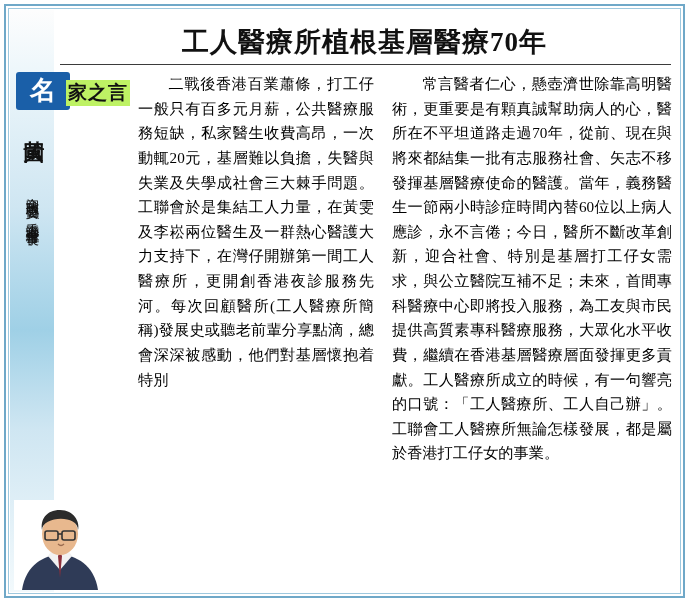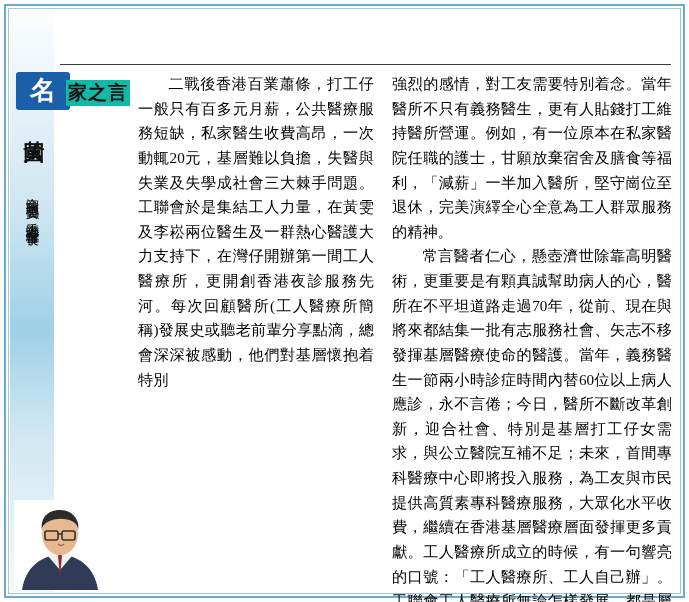--- a/index.html
+++ b/index.html
@@ -92,21 +92,21 @@
     font-family: "Liberation Serif", "DejaVu Serif", serif;
   }
   .badge .rest {
     position: absolute;
     left: 50px;
     top: 8px;
     font-size: 19px;
     font-weight: bold;
     color: #111;
     letter-spacing: 1px;
-    background: #14b8a6;
+    background: #bef264;
     padding: 0 2px;
   }
   
   .author-name {
     position: absolute;
     left: 14px;
     top: 124px;
     width: 30px;
     writing-mode: vertical-rl;
     text-orientation: upright;
@@ -174,20 +174,21 @@
 </style>
 </head>
 <body>
 
 <div class="page">
 
   <div class="frame-outer"></div>
   <div class="frame-inner"></div>
   <div class="left-band"></div>
 
+  <div class="headline">工人醫療所植根基層醫療70年</div>
   <div class="headline-rule"></div>
 
   <div class="badge">
     <div class="blue-box">
       <span>名</span>
     </div>
     <div class="rest">家之言</div>
   </div>
 
   <div class="author-name">黃國</div>
@@ -206,17 +207,16 @@
       <line x1="44" y1="34" x2="48" y2="34" stroke="#333" stroke-width="1.6"></line>
       <path d="M44 44 C46 46 48 46 50 44" stroke="#9a6b4f" stroke-width="1.2" fill="none"></path>
     </svg>
   </div>
 
   <div class="col" id="col1">
     <p>二戰後香港百業蕭條，打工仔一般只有百多元月薪，公共醫療服務短缺，私家醫生收費高昂，一次動輒20元，基層難以負擔，失醫與失業及失學成社會三大棘手問題。工聯會於是集結工人力量，在黃雯及李崧兩位醫生及一群熱心醫護大力支持下，在灣仔開辦第一間工人醫療所，更開創香港夜診服務先河。每次回顧醫所(工人醫療所簡稱)發展史或聽老前輩分享點滴，總會深深被感動，他們對基層懷抱着特別</p>
   </div>
 
   <div class="col" id="col2">
-    <p class="noindent">強烈的感情，對工友需要特別着念。當年醫所不只有義務醫生，更有人貼錢打工維持醫所營運。例如，有一位原本在私家醫院任職的護士，甘願放棄宿舍及膳食等福利，「減薪」一半加入醫所，堅守崗位至退休，完美演繹全心全意為工人群眾服務的精神。</p>
     <p>常言醫者仁心，懸壺濟世除靠高明醫術，更重要是有顆真誠幫助病人的心，醫所在不平坦道路走過70年，從前、現在與將來都結集一批有志服務社會、矢志不移發揮基層醫療使命的醫護。當年，義務醫生一節兩小時診症時間內替60位以上病人應診，永不言倦；今日，醫所不斷改革創新，迎合社會、特別是基層打工仔女需求，與公立醫院互補不足；未來，首間專科醫療中心即將投入服務，為工友與市民提供高質素專科醫療服務，大眾化水平收費，繼續在香港基層醫療層面發揮更多貢獻。工人醫療所成立的時候，有一句響亮的口號：「工人醫療所、工人自己辦」。工聯會工人醫療所無論怎樣發展，都是屬於香港打工仔女的事業。</p>
   </div>
 
 </div>
 
 </body></html>

